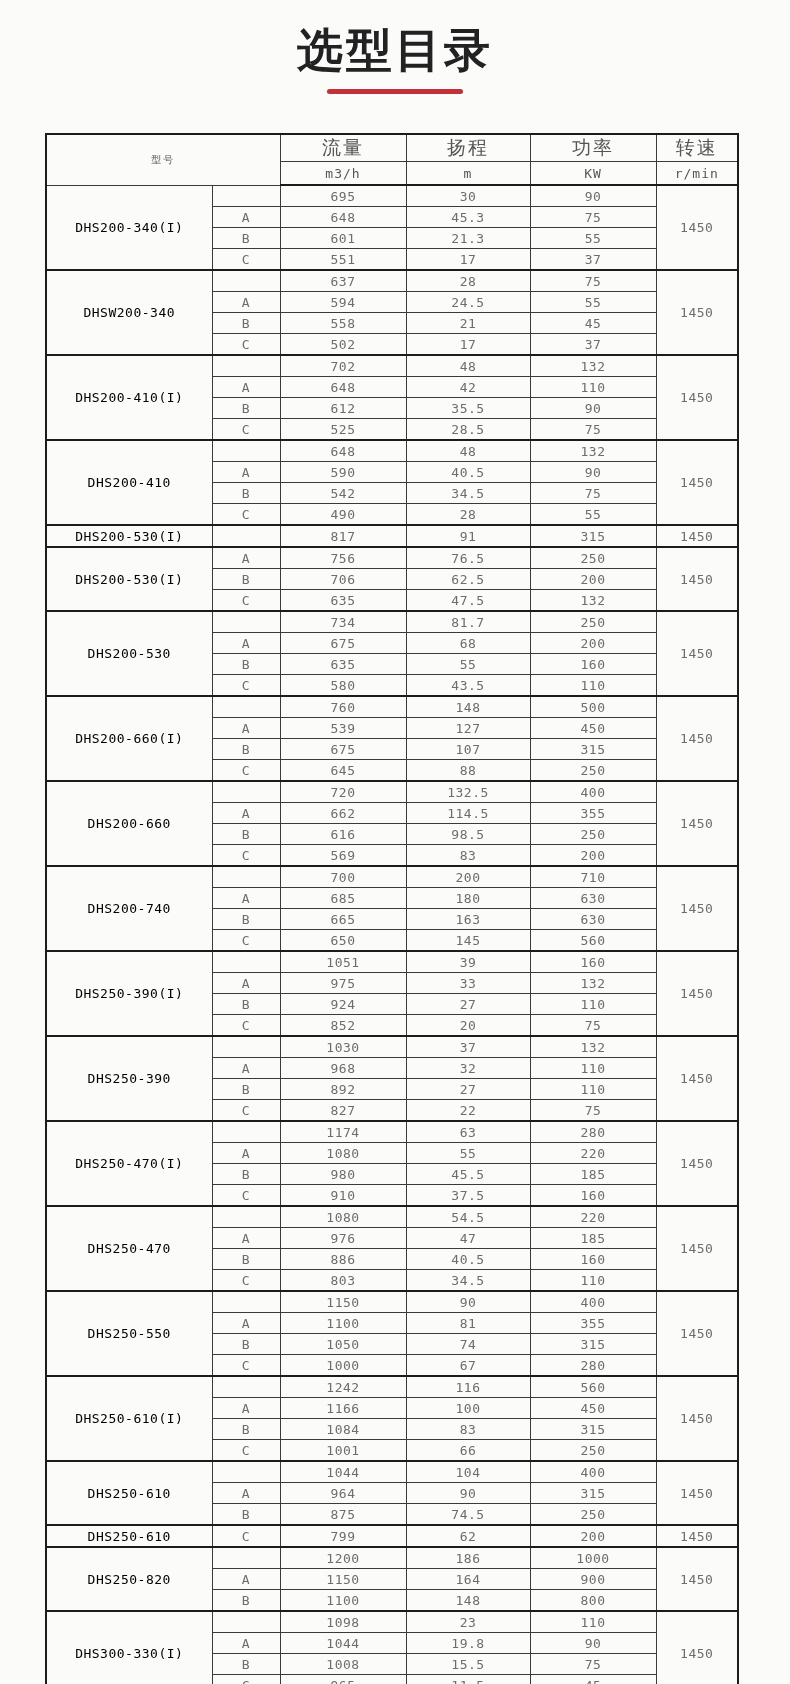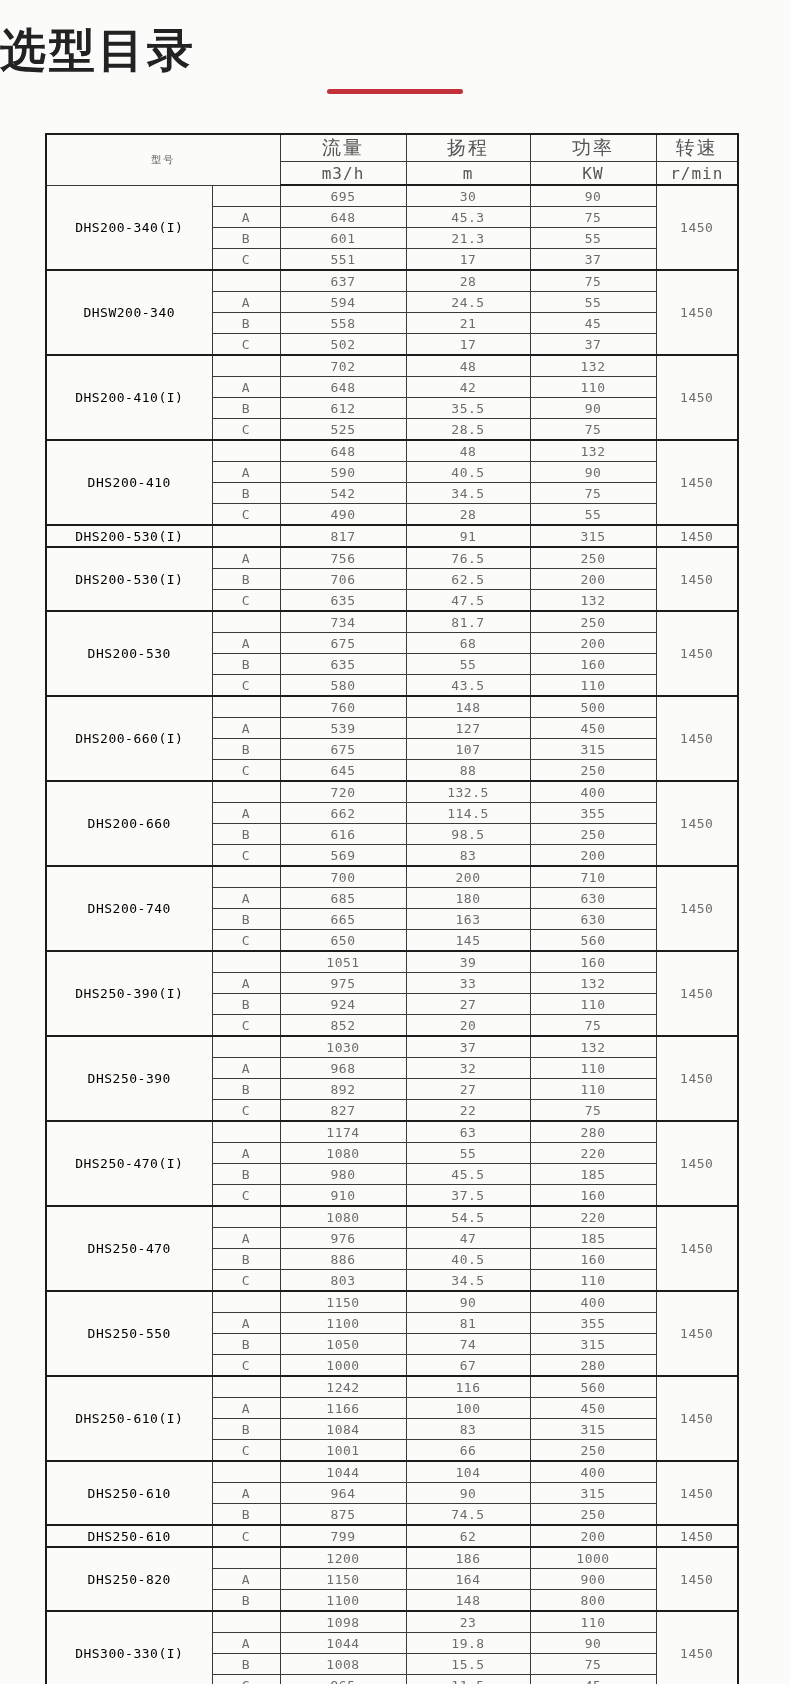--- a/index.html
+++ b/index.html
@@ -11,20 +11,21 @@
     overflow: hidden;
     font-family: "DejaVu Sans", "Liberation Sans", sans-serif;
   }
   .page {
     position: relative;
     width: 790px;
     height: 1684px;
   }
   .title-block {
     padding-top: 24px;
+    text-align: center;
   }
   .page-title {
     font-size: 46px;
     font-weight: 700;
     color: #222222;
     letter-spacing: 3px;
     line-height: 1.15;
     font-family: "DejaVu Sans", sans-serif;
   }
   .title-underline {
@@ -59,21 +60,21 @@
     height: 22px;
     font-size: 19px;
     font-weight: 400;
     color: #565656;
     letter-spacing: 2px;
     font-family: "DejaVu Sans", sans-serif;
   }
   thead th.unit-cell {
     letter-spacing: 1px;
     font-family: "DejaVu Sans Mono", monospace;
-    font-size: 16px;
+    font-size: 13px;
   }
   thead tr.head-top th { border-bottom-width: 1px; }
   thead th[data-name="col-model"] { font-size: 10px; }
   tbody td {
     height: 20px;
     font-size: 13px;
     color: #6d6d6d;
     font-family: "DejaVu Sans Mono", "DejaVu Sans", monospace;
     letter-spacing: 0.5px;
   }

